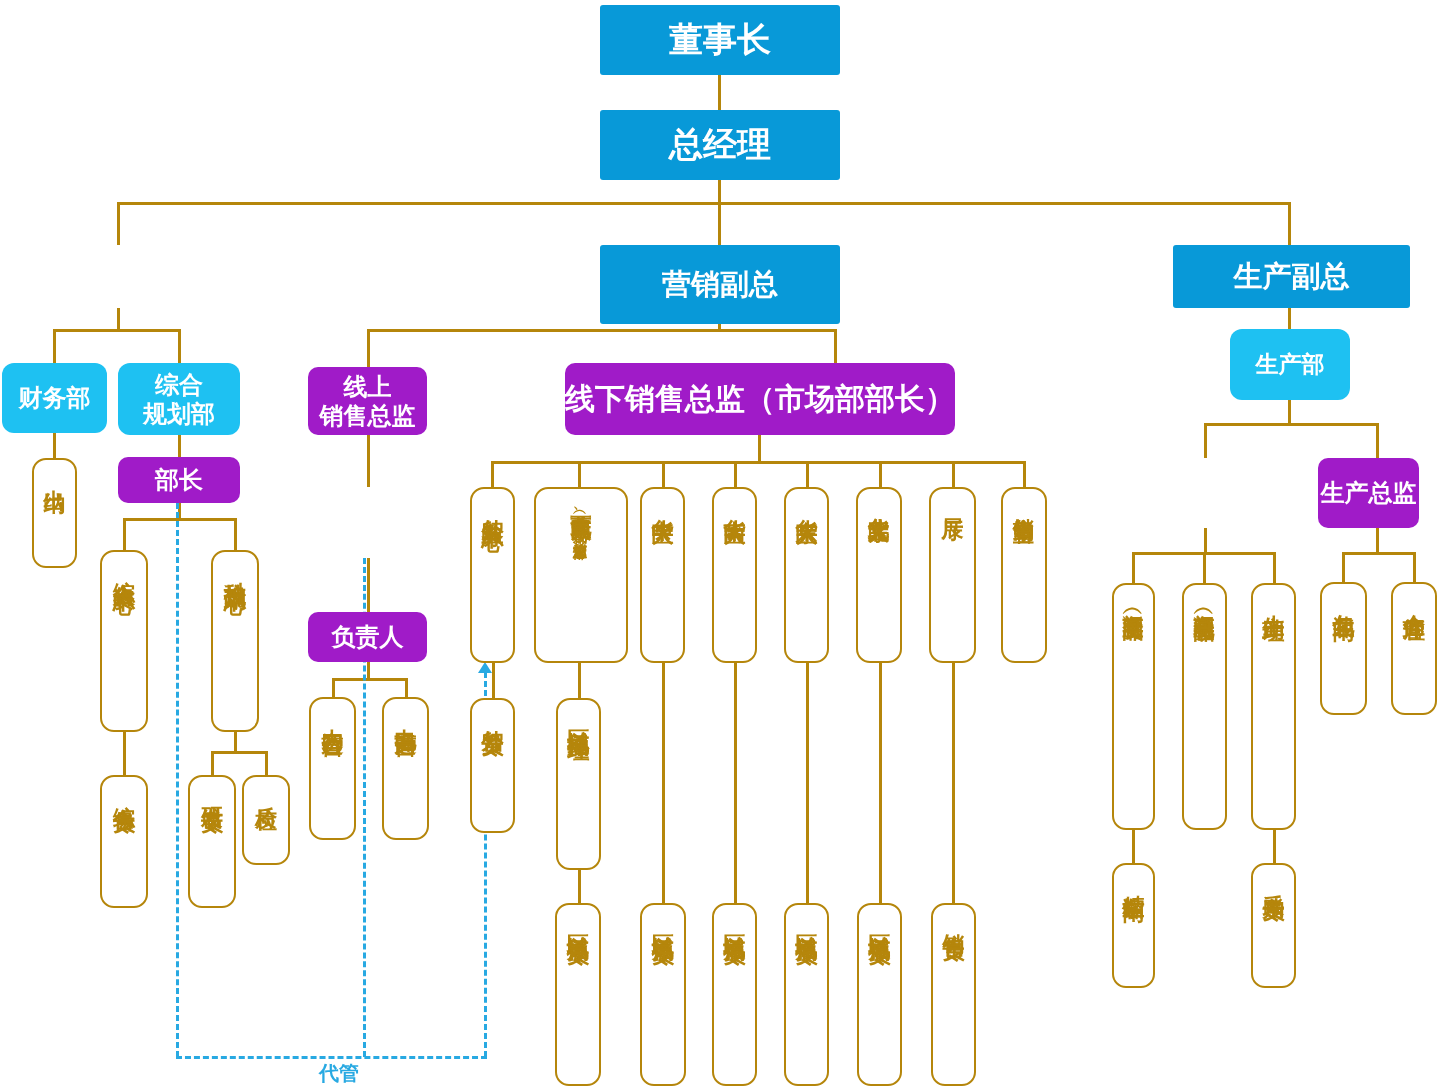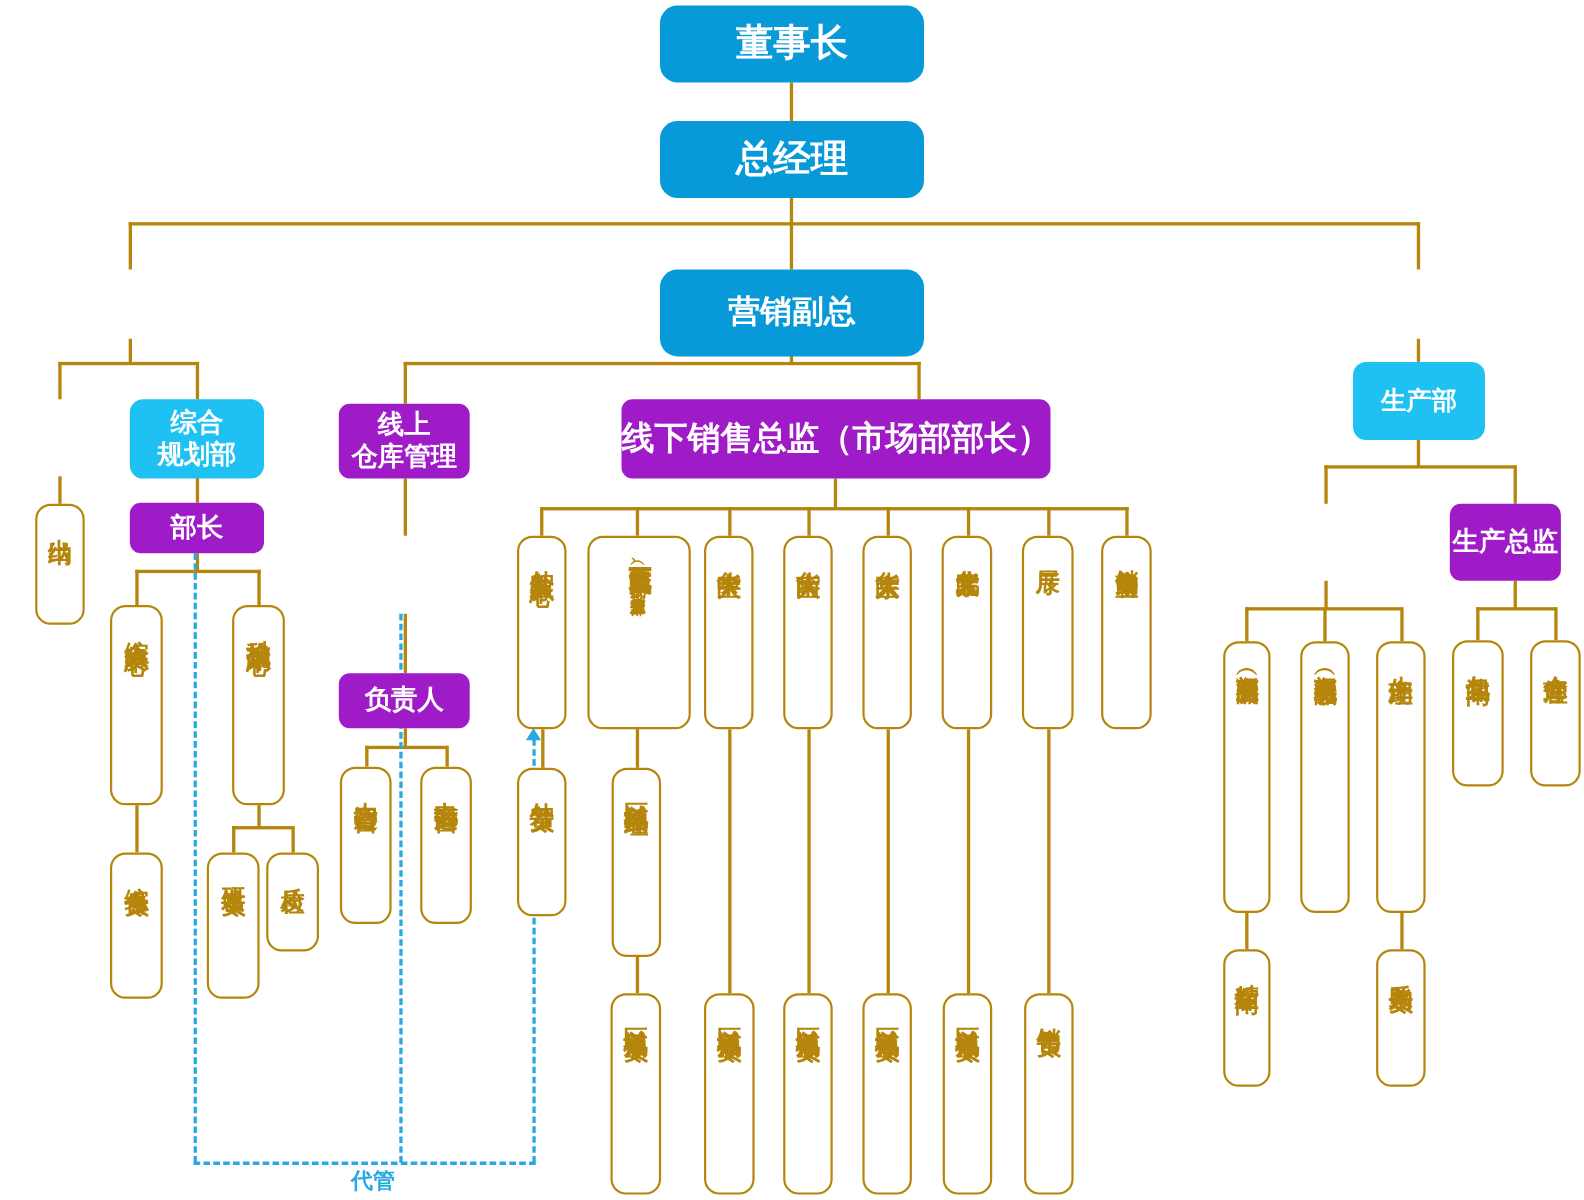--- a/index.html
+++ b/index.html
@@ -9,21 +9,21 @@
   .gl{position:absolute;background:#B5860B;z-index:1;}
   .gv{width:3px;}
   .gh{height:3px;}
   .dv{position:absolute;width:0;border-left:3px dashed #28A9E2;z-index:1;}
   .dh{position:absolute;height:0;border-top:3px dashed #28A9E2;z-index:1;}
   .arrow-up{position:absolute;width:0;height:0;border-left:7px solid transparent;
             border-right:7px solid transparent;border-bottom:11px solid #28A9E2;z-index:1;}
   
   .box{position:absolute;box-sizing:border-box;display:flex;align-items:center;justify-content:center;
        text-align:center;color:#fff;font-weight:bold;z-index:2;white-space:pre-line;line-height:1.22;}
-  .blue{background:#0899D8;border-radius:16px;}
+  .blue{background:#0899D8;border-radius:3px;}
   .cyan{background:#1EC1F2;border-radius:12px;}
   .purple{background:#A01BC8;border-radius:10px;}
   .f34{font-size:34px;} .f29{font-size:29px;} .f26{font-size:30px;} .f24{font-size:24px;} .f23{font-size:23px;}
   
   .vbox{position:absolute;box-sizing:border-box;background:#fff;border:2.5px solid #B5860B;
         border-radius:14px;color:#B5860B;font-weight:bold;writing-mode:vertical-rl;
         display:flex;justify-content:flex-start;align-items:center;padding-top:12px;
         font-size:22px;letter-spacing:2px;z-index:2;line-height:1.1;
         font-family:"Liberation Sans", sans-serif;}
   .vtight{letter-spacing:1px;font-size:21px;}
@@ -111,33 +111,35 @@
   <div class="dv" style="left:363px;top:558px;height:499px"></div>
   <div class="dv" style="left:484px;top:672px;height:385px"></div>
   <div class="dh" style="left:176px;top:1056px;width:311px"></div>
   <div class="arrow-up" style="left:478px;top:662px"></div>
   <div class="annot" style="left:307px;top:1060px;width:64px">代管</div>
 
   <div class="box blue f34" style="left:600px;top:5px;width:240px;height:70px">董事长</div>
   <div class="box blue f34" style="left:600px;top:110px;width:240px;height:70px">总经理</div>
 
   <div class="box blue f29" style="left:600px;top:245px;width:240px;height:79px">营销副总</div>
+  <div class="box blue f29" style="left:1173px;top:245px;width:237px;height:63px">生产副总</div>
 
+  <div class="box cyan f24" style="left:2px;top:363px;width:105px;height:70px">财务部</div>
   <div class="box cyan f24" style="left:118px;top:363px;width:122px;height:72px">综合
 规划部</div>
   <div class="vbox" style="left:32px;top:458px;width:45px;height:110px">出纳</div>
   <div class="box purple f24" style="left:118px;top:457px;width:122px;height:46px">部长</div>
   <div class="vbox" style="left:100px;top:550px;width:48px;height:182px">综合人资中心</div>
   <div class="vbox" style="left:211px;top:550px;width:48px;height:182px">科技规划中心</div>
   <div class="vbox" style="left:100px;top:775px;width:48px;height:133px">综合专员</div>
   <div class="vbox" style="left:188px;top:775px;width:48px;height:133px">研发专员</div>
   <div class="vbox" style="left:242px;top:775px;width:48px;height:90px">质检</div>
 
   <div class="box purple f24" style="left:308px;top:367px;width:119px;height:68px">线上
-仓库管理</div>
+销售总监</div>
   <div class="box purple f26" style="left:565px;top:363px;width:390px;height:72px">线下销售总监（市场部部长）</div>
   <div class="box purple f24" style="left:308px;top:612px;width:119px;height:50px">负责人</div>
   <div class="vbox" style="left:309px;top:697px;width:47px;height:143px">内容运营</div>
   <div class="vbox" style="left:382px;top:697px;width:47px;height:143px">电商运营</div>
 
   <div class="vbox" style="left:470px;top:487px;width:45px;height:176px">外贸业务中心</div>
   <div class="vbox" style="left:534px;top:487px;width:94px;height:176px;padding-top:10px">
     <span class="nw-big">西北西南大区</span>
     <span class="nw-small">（重庆、成都、泸州总部直管）</span>
   </div>

